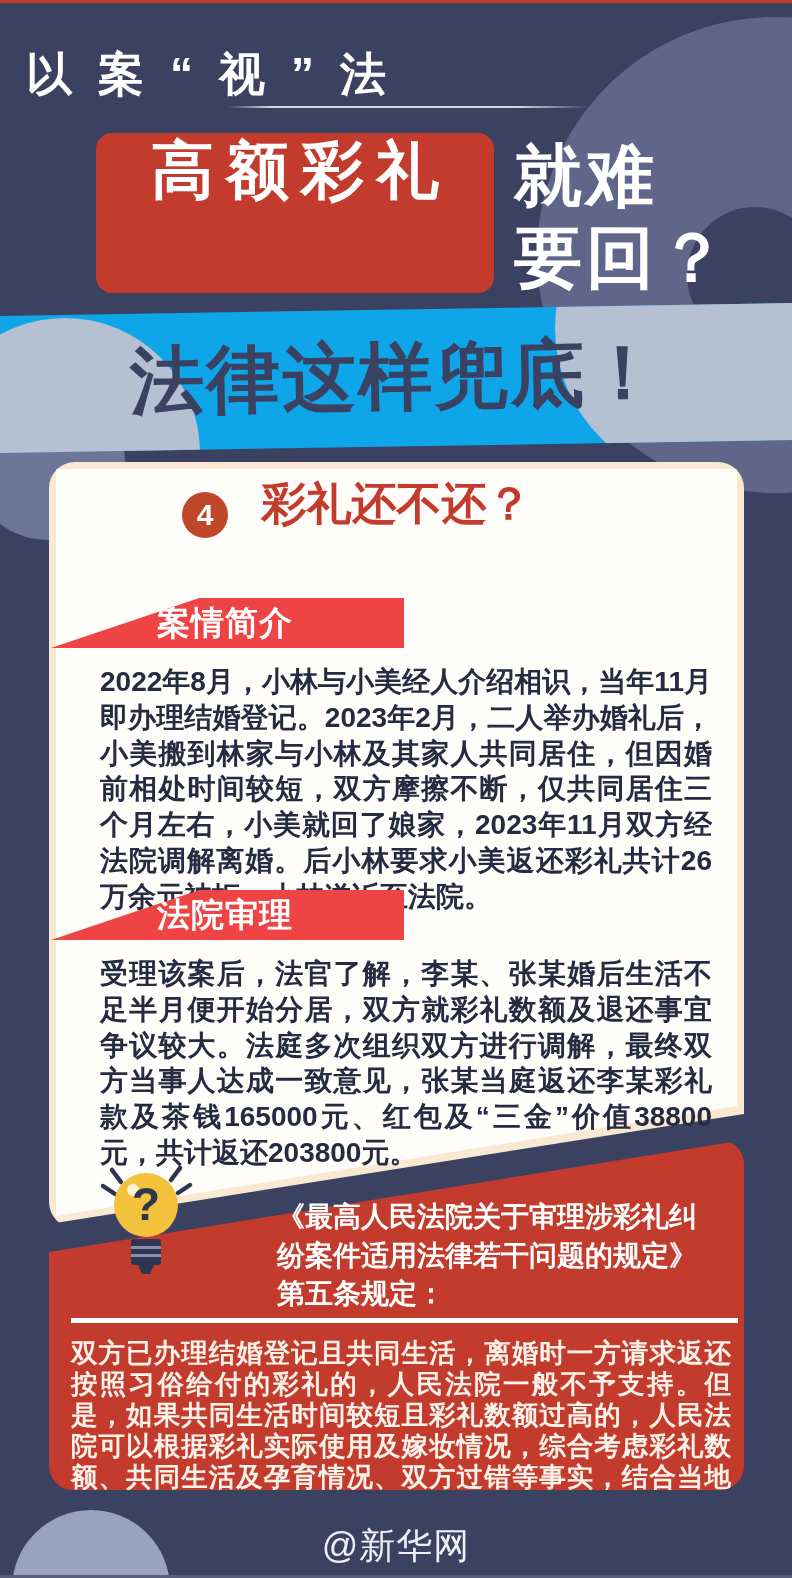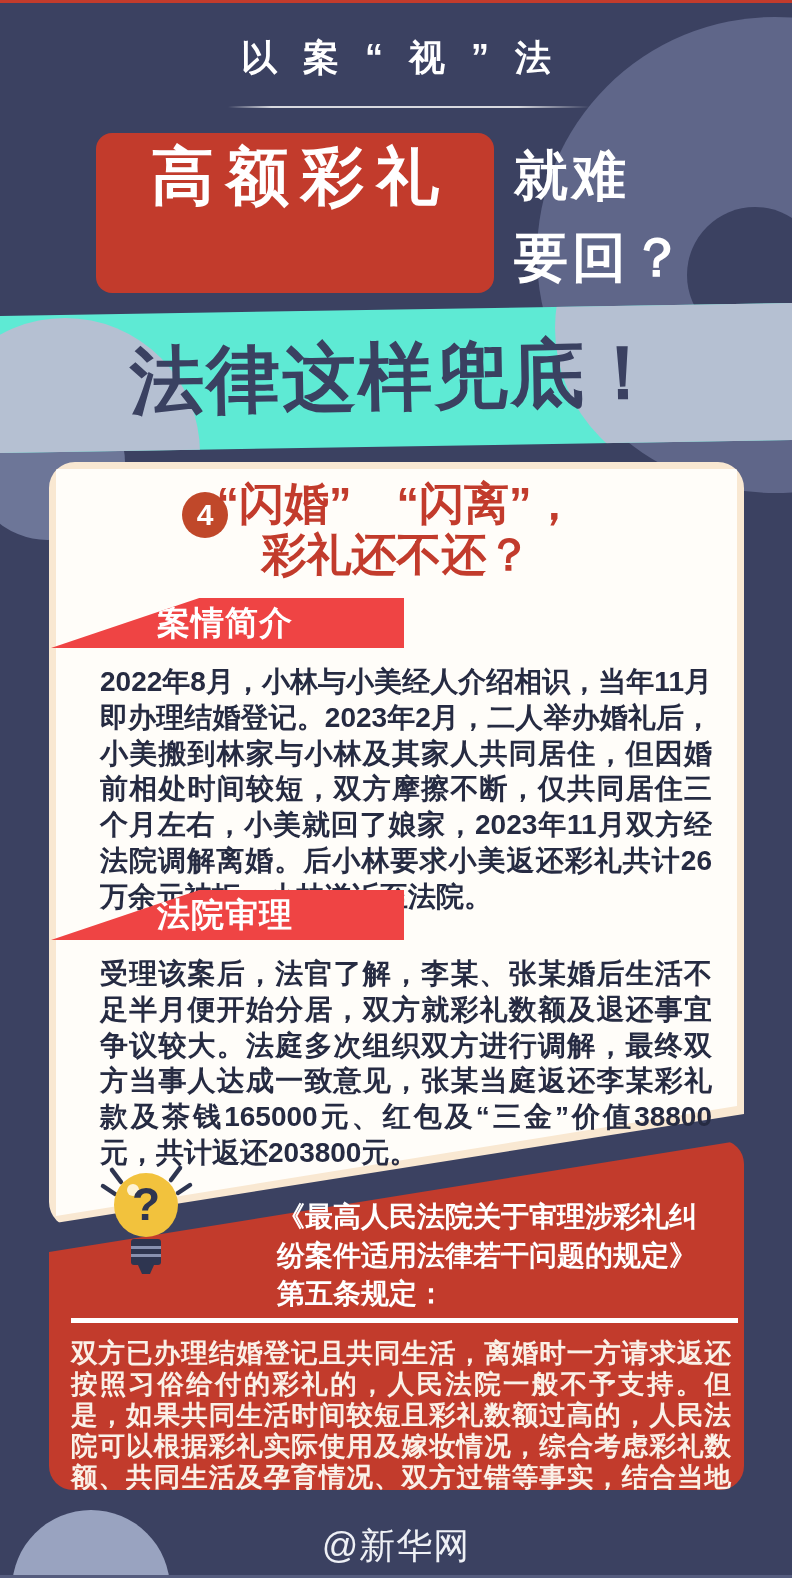--- a/index.html
+++ b/index.html
@@ -10,41 +10,41 @@
   }
   
   .top-strip{position:absolute;left:0;top:0;width:792px;height:3px;background:#c23b2c;}
   .bottom-strip{position:absolute;left:0;bottom:0;width:792px;height:3px;background:#555c7e;}
   .donut-outer{position:absolute;left:537px;top:17px;width:476px;height:476px;border-radius:50%;background:#5f6689;}
   .donut-hole{position:absolute;left:687px;top:207px;width:136px;height:136px;border-radius:50%;background:#3b4161;}
   .side-circle{position:absolute;left:-30px;top:385px;width:155px;height:155px;border-radius:50%;background:#6d7698;}
   .bottom-circle{position:absolute;left:12px;top:1510px;width:158px;height:158px;border-radius:50%;background:#99a3c0;}
   
   .eyebrow{
-    position:absolute;left:0;right:0;top:34px;text-align:center;
-    color:#ffffff;font-size:36px;font-weight:700;letter-spacing:26px;padding-left:26px;
+    position:absolute;left:0;right:0;top:44px;
+    color:#ffffff;font-size:46px;font-weight:700;letter-spacing:26px;padding-left:26px;
   }
   .eyebrow-line{
     position:absolute;left:228px;top:106px;width:362px;height:2px;
     background:linear-gradient(90deg,rgba(255,255,255,0),rgba(255,255,255,.8) 12%,rgba(255,255,255,.8) 80%,rgba(255,255,255,0));
   }
   
   .hero-box{
     position:absolute;left:96px;top:133px;width:398px;height:160px;border-radius:16px;
     background:#c23b2c;color:#fff;text-align:center;
     font-size:63px;font-weight:800;line-height:76px;letter-spacing:12px;
-    padding-top:5px;box-sizing:border-box;padding-left:12px;
+    padding-top:5px;box-sizing:border-box;padding-left:12px;font-family:Liberation Mono, monospace;
   }
   .hero-side{
     position:absolute;left:514px;top:134px;color:#fff;
-    font-size:54px;font-weight:800;line-height:82px;letter-spacing:4px;white-space:nowrap;
+    font-size:68px;font-weight:800;line-height:82px;letter-spacing:4px;white-space:nowrap;
   }
   
   .band{
-    position:absolute;left:0;top:303px;width:792px;height:150px;background:#5eead4;
+    position:absolute;left:0;top:303px;width:792px;height:150px;background:#0ea5e9;
     clip-path:polygon(0 13px,100% 0,100% 137px,0 150px);
   }
   .band-circle-l{position:absolute;left:-70px;top:15px;width:270px;height:270px;border-radius:50%;background:#b5c0d2;}
   .band-circle-r{position:absolute;left:555px;top:-130px;width:310px;height:310px;border-radius:50%;background:#b5c0d2;}
   .band-text{
     position:absolute;inset:0;display:flex;align-items:center;justify-content:center;
     color:#3a4161;font-size:74px;font-weight:900;letter-spacing:2px;transform:rotate(-1deg);
     white-space:nowrap;
   }
   
@@ -127,21 +127,20 @@
 第五条规定：</div>
     <div class="reg-rule"></div>
     <div class="reg-para">双方已办理结婚登记且共同生活，离婚时一方请求返还按照习俗给付的彩礼的，人民法院一般不予支持。但是，如果共同生活时间较短且彩礼数额过高的，人民法院可以根据彩礼实际使用及嫁妆情况，综合考虑彩礼数额、共同生活及孕育情况、双方过错等事实，结合当地习俗，确定是否返还以及返还的具体比例。</div>
   </div>
 
   <div class="card">
     <div class="card-cream"></div>
     <div class="card-white"></div>
     <div class="card-badge">4</div>
     <div class="card-title">
-      <div>“闪婚”　“闪离”，</div>
       <div>彩礼还不还？</div>
     </div>
     <div class="ribbon ribbon-1">案情简介</div>
     <div class="card-para card-para-1">2022年8月，小林与小美经人介绍相识，当年11月即办理结婚登记。2023年2月，二人举办婚礼后，小美搬到林家与小林及其家人共同居住，但因婚前相处时间较短，双方摩擦不断，仅共同居住三个月左右，小美就回了娘家，2023年11月双方经法院调解离婚。后小林要求小美返还彩礼共计26万余元被拒，小林遂诉至法院。</div>
     <div class="ribbon ribbon-2">法院审理</div>
     <div class="card-para card-para-2">受理该案后，法官了解，李某、张某婚后生活不足半月便开始分居，双方就彩礼数额及退还事宜争议较大。法庭多次组织双方进行调解，最终双方当事人达成一致意见，张某当庭返还李某彩礼款及茶钱165000元、红包及“三金”价值38800元，共计返还203800元。</div>
   </div>
 
   <svg class="bulb" viewBox="0 0 96 125" xmlns="http://www.w3.org/2000/svg">
     <g stroke="#2e3550" stroke-width="4.5" stroke-linecap="round">

